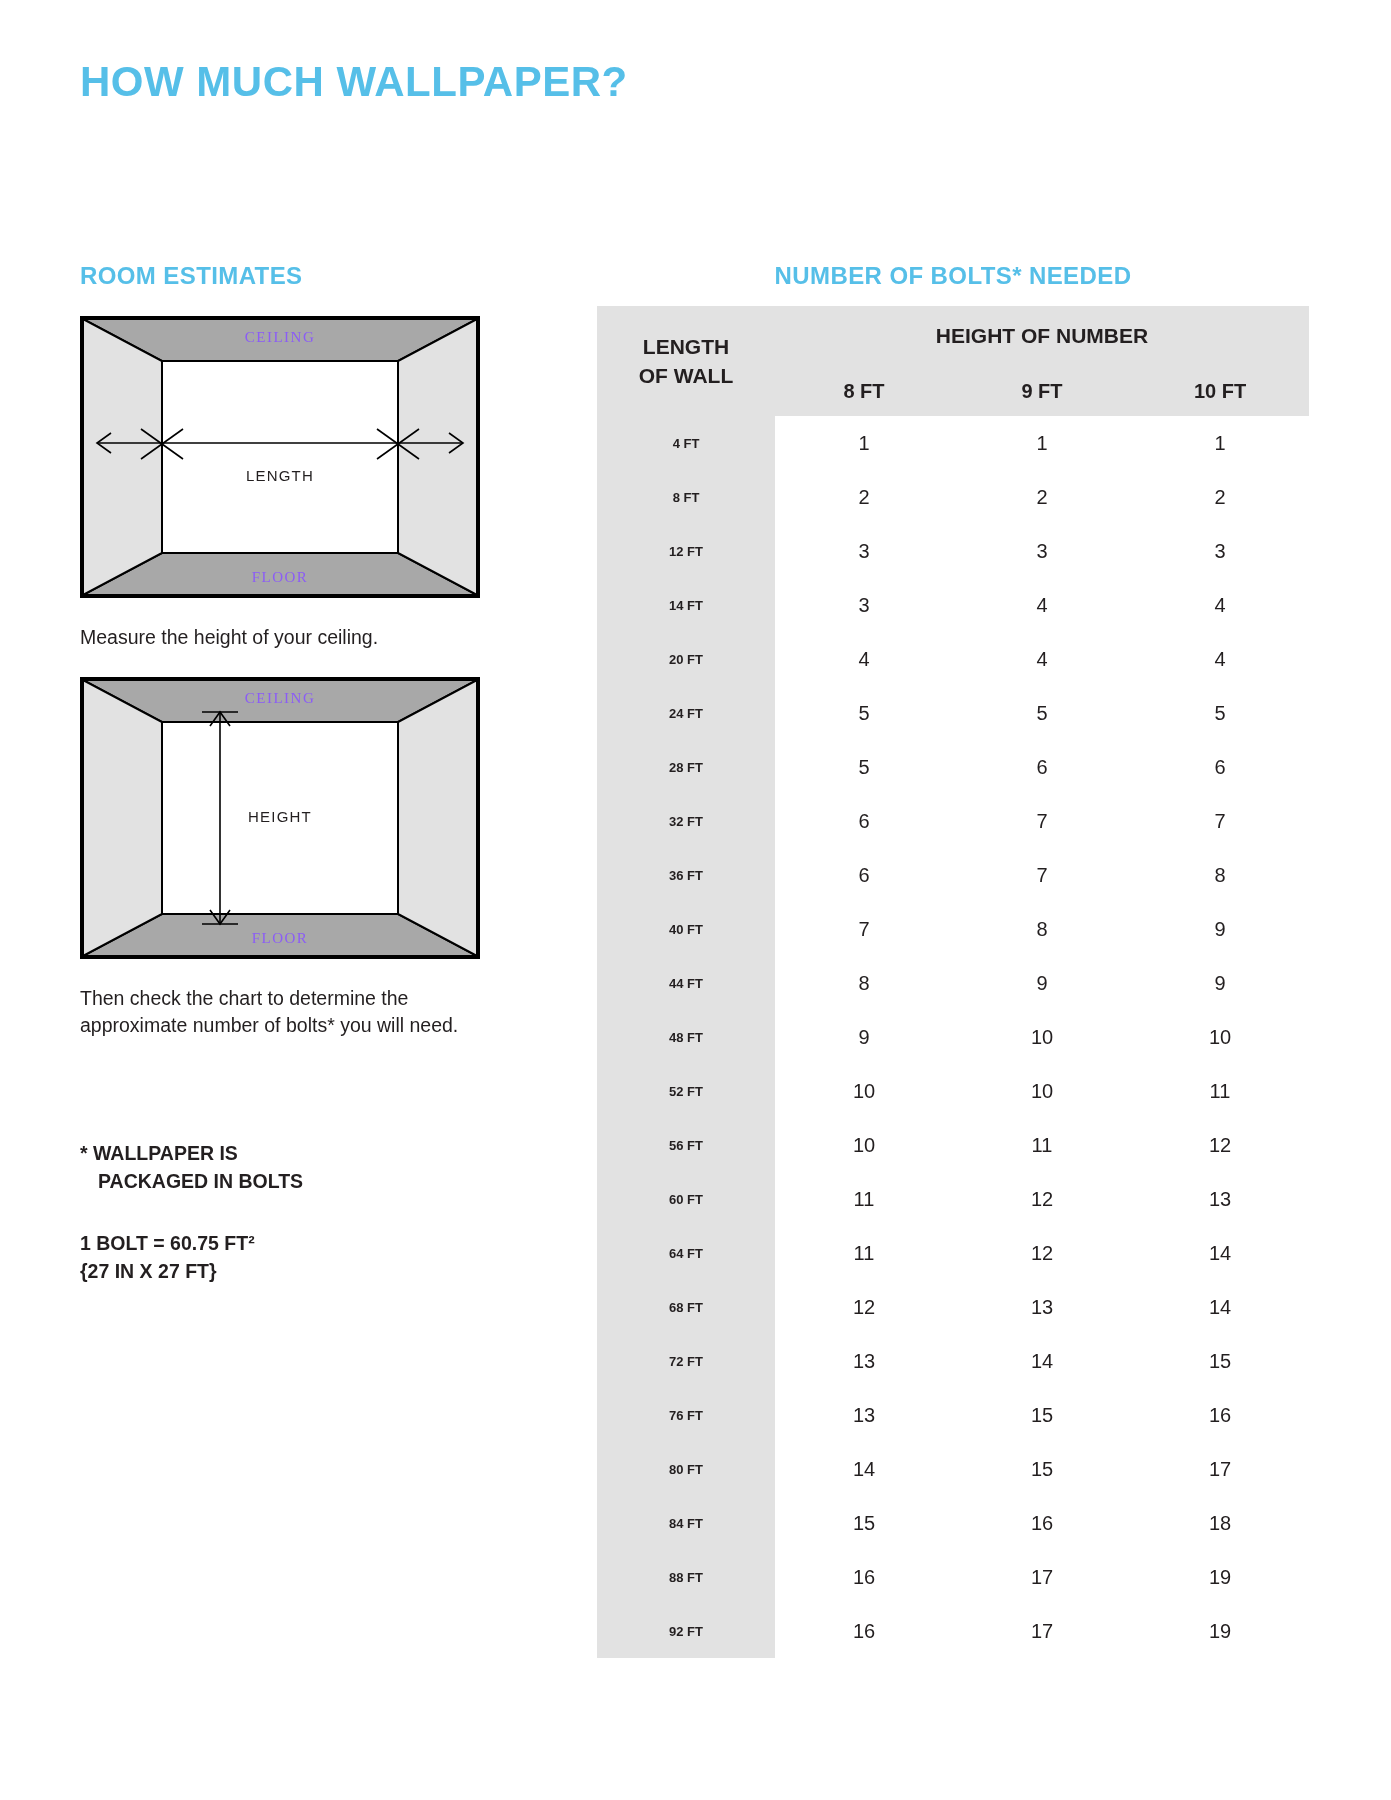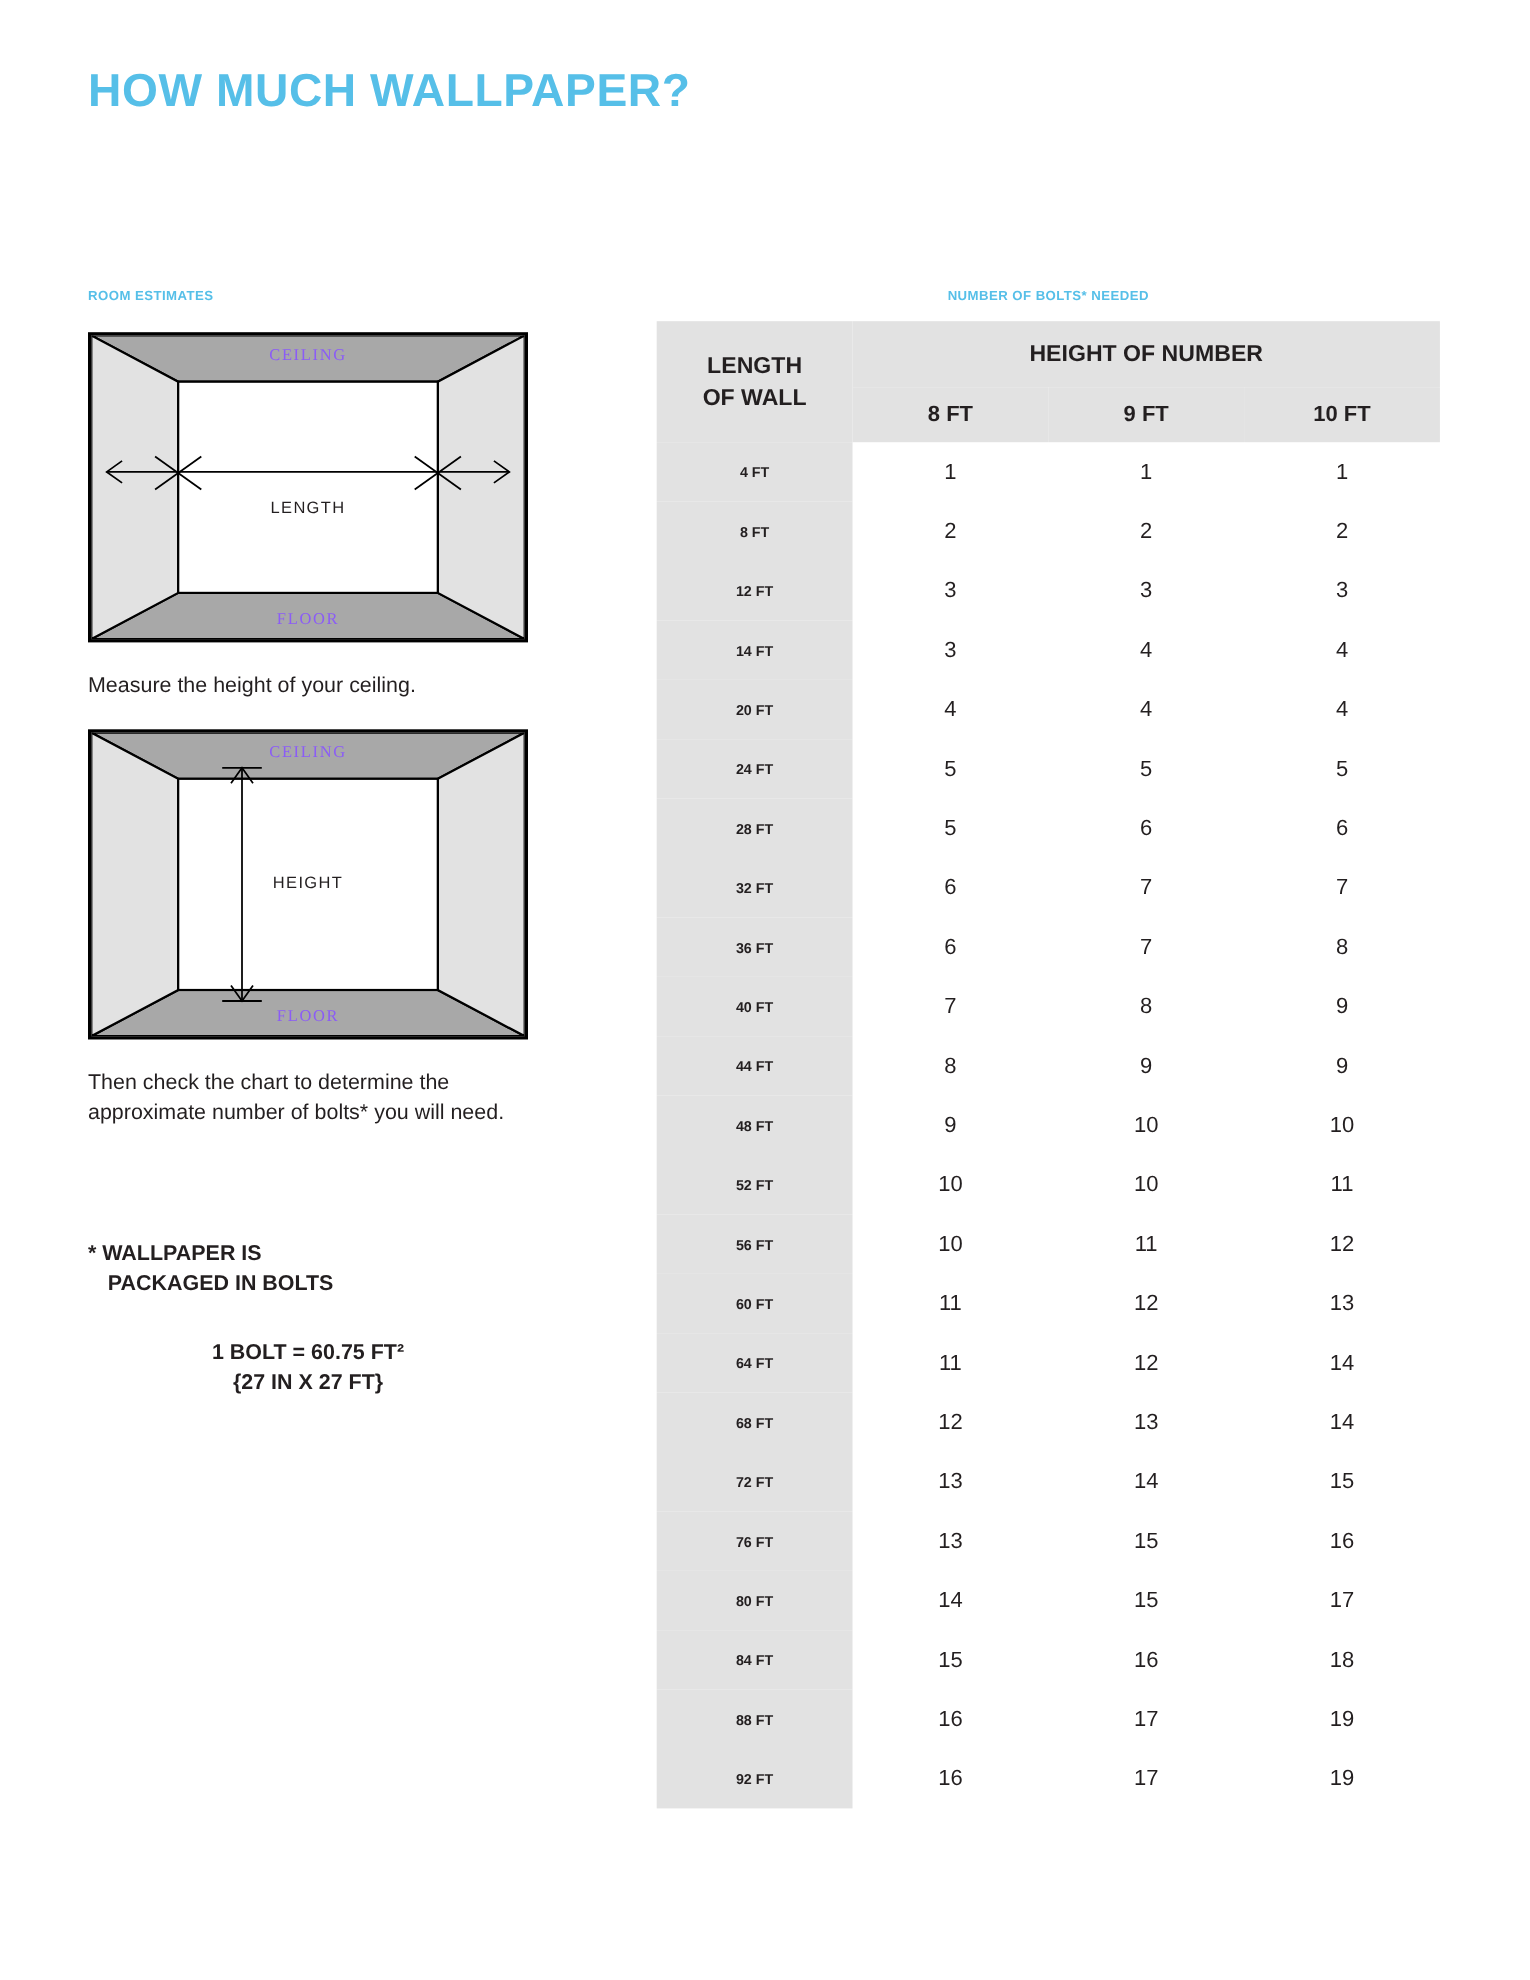--- a/index.html
+++ b/index.html
@@ -24,21 +24,21 @@
   .title {
     position: absolute;
     left: 80px;
     top: 58px;
     font-size: 42px;
     font-weight: bold;
     color: #56bfe8;
     letter-spacing: 0.5px;
   }
   .section-head {
-    font-size: 12px;
+    font-size: 24px;
     font-weight: bold;
     color: #56bfe8;
     letter-spacing: 0.4px;
   }
   
   .left-col {
     position: absolute;
     left: 80px;
     top: 262px;
     width: 400px;
@@ -215,21 +215,21 @@
       <div class="label-floor">FLOOR</div>
       <div class="label-center" style="top:128px;">HEIGHT</div>
     </div>
 
     <div class="para">Then check the chart to determine the approximate number of bolts* you will need.</div>
 
     <div style="margin-top:100px;">
       <div class="note-bold">* WALLPAPER IS</div>
       <div class="note-bold" style="padding-left:18px;">PACKAGED IN BOLTS</div>
     </div>
-    <div style="margin-top:34px;text-align:center;">
+    <div style="margin-top:34px;">
       <div class="note-bold">1 BOLT = 60.75 FT²</div>
       <div class="note-bold">{27 IN X 27 FT}</div>
     </div>
   </div>
 
   <div class="table-wrap">
     <div class="section-head table-head-label">NUMBER OF BOLTS* NEEDED</div>
 
     <table class="bolts">
       <thead>

